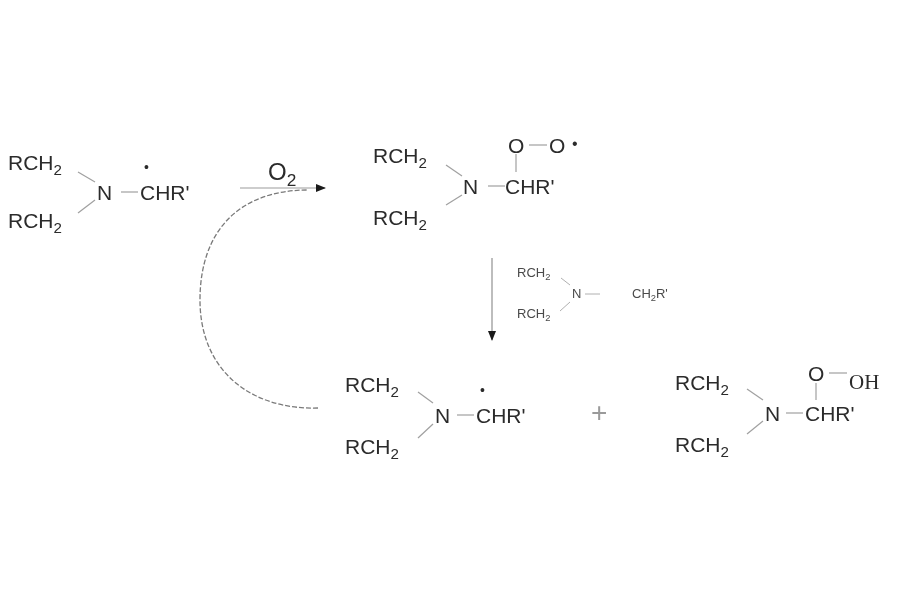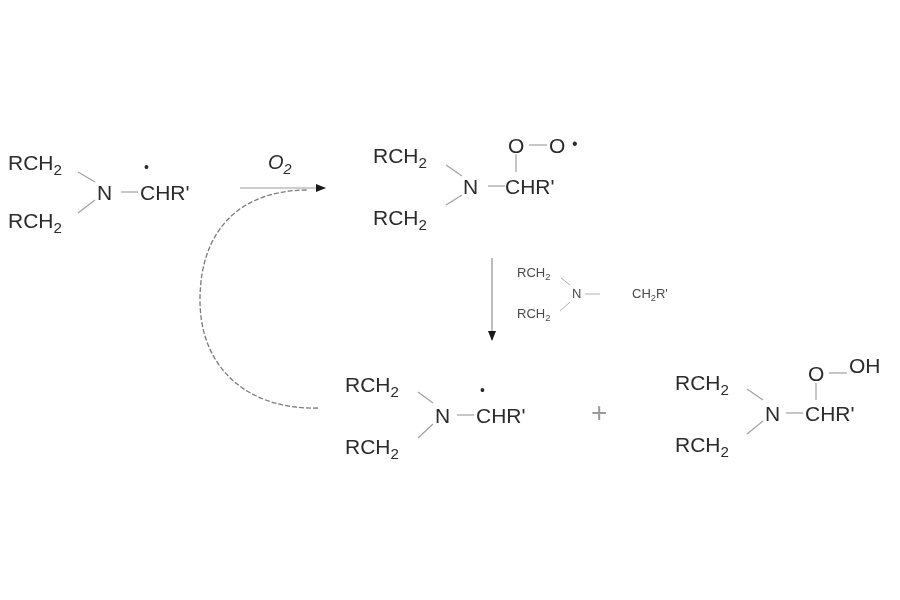--- a/index.html
+++ b/index.html
@@ -60,21 +60,21 @@
     <line x1="829" y1="373" x2="847" y2="373"></line>
   </g>
 </svg>
 
 <div class="lbl" style="left:8px;top:152px;"><span>RCH</span><sub>2</sub></div>
 <div class="lbl" style="left:8px;top:210px;"><span>RCH</span><sub>2</sub></div>
 <div class="lbl" style="left:97px;top:182px;">N</div>
 <div class="lbl" style="left:140px;top:182px;">CHR'</div>
 <div class="lbl" style="left:144px;top:160px;font-size:14px;">•</div>
 
-<div class="lbl" style="left:268px;top:152px;font-size:20px;font-style:italic;"><span>O</span><sub>2</sub></div>
+<div class="lbl" style="left:268px;top:160px;font-size:24px;"><span>O</span><sub>2</sub></div>
 
 <div class="lbl" style="left:373px;top:145px;"><span>RCH</span><sub>2</sub></div>
 <div class="lbl" style="left:373px;top:207px;"><span>RCH</span><sub>2</sub></div>
 <div class="lbl" style="left:463px;top:176px;">N</div>
 <div class="lbl" style="left:505px;top:176px;">CHR'</div>
 <div class="lbl" style="left:508px;top:135px;">O</div>
 <div class="lbl" style="left:549px;top:135px;">O</div>
 <div class="lbl" style="left:572px;top:136px;font-size:16px;">•</div>
 
 <div class="lbl small" style="left:517px;top:266px;"><span>RCH</span><sub>2</sub></div>
@@ -88,13 +88,13 @@
 <div class="lbl" style="left:476px;top:405px;">CHR'</div>
 <div class="lbl" style="left:480px;top:383px;font-size:14px;">•</div>
 
 <div class="lbl" style="left:591px;top:399px;font-size:28px;color:#9a9a9a;font-weight:300;">+</div>
 
 <div class="lbl" style="left:675px;top:372px;"><span>RCH</span><sub>2</sub></div>
 <div class="lbl" style="left:675px;top:434px;"><span>RCH</span><sub>2</sub></div>
 <div class="lbl" style="left:765px;top:403px;">N</div>
 <div class="lbl" style="left:805px;top:403px;">CHR'</div>
 <div class="lbl" style="left:808px;top:363px;">O</div>
-<div class="lbl" style="left:849px;top:355px;">OH</div>
+<div class="lbl" style="left:849px;top:372px;font-family:Liberation Serif, serif;">OH</div>
 
 </body></html>

